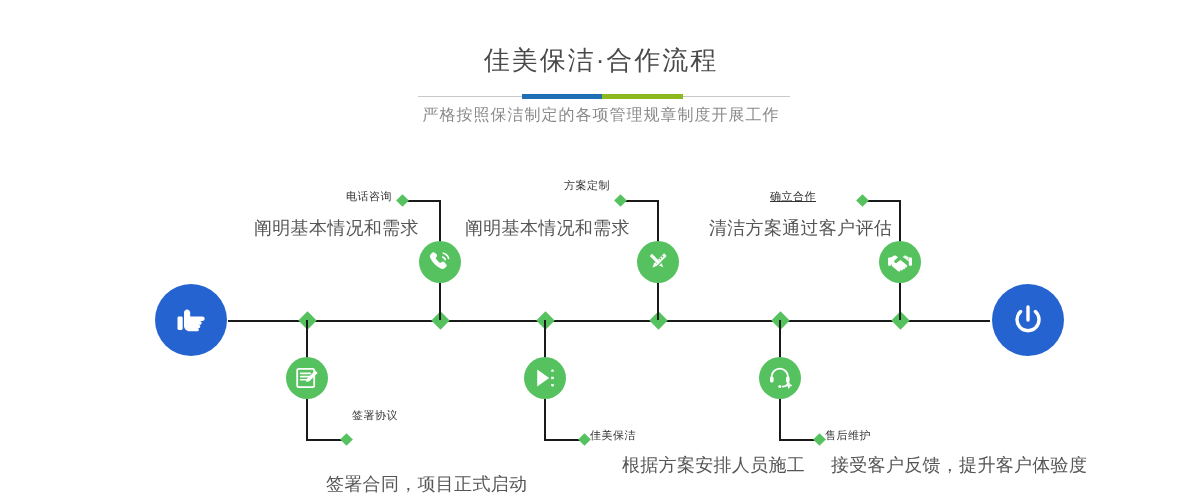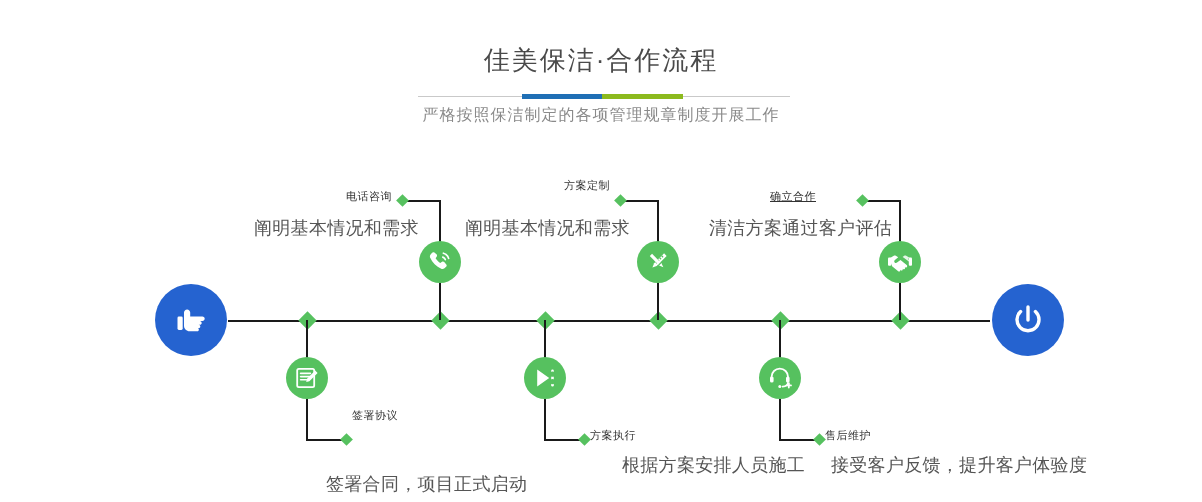--- a/index.html
+++ b/index.html
@@ -187,21 +187,21 @@
     <div class="circle" style="left:524px;top:357px;">
       <span>
         <svg width="26" height="26" viewBox="0 0 26 26">
           <path fill="#ffffff" d="M5.2 4.6l12 8.4-12 8.4V4.6z"></path>
           <rect x="19.2" y="4.6" width="2.6" height="16.8" rx="1.2" fill="#ffffff"></rect>
           <circle cx="20.5" cy="9.2" r="2.6" fill="#56c15f"></circle>
           <circle cx="20.5" cy="16.6" r="2.6" fill="#56c15f"></circle>
         </svg>
       </span>
     </div>
-    <div class="lbl-title" style="left:590px;top:428px;">方案执行</div>
+    <div class="lbl-title" style="left:590px;top:428px;">佳美保洁</div>
     <div class="lbl-desc" style="left:622px;top:453px;">根据方案安排人员施工</div>
   </div>
 
   <div class="node">
     <div class="vstem" style="left:779px;top:320px;height:120px;"></div>
     <div class="hstem" style="left:779px;top:439px;width:38px;"></div>
     <div class="leafdiamond" style="left:815px;top:435px;"></div>
     <div class="circle" style="left:759px;top:357px;">
       <span>
         <svg width="26" height="26" viewBox="0 0 26 26">

